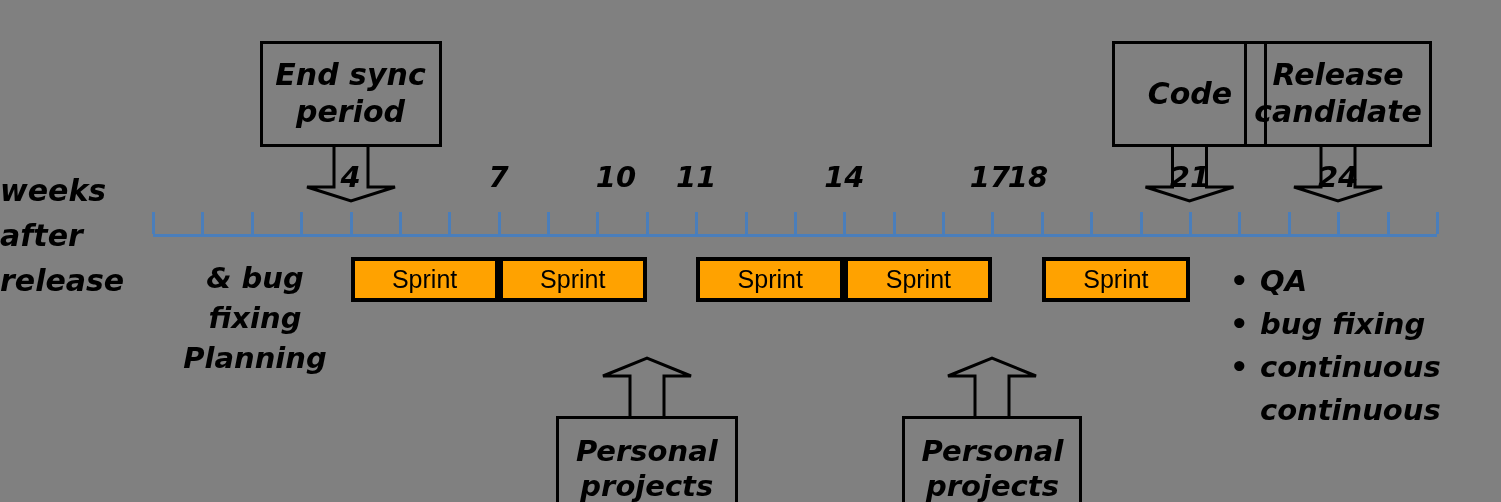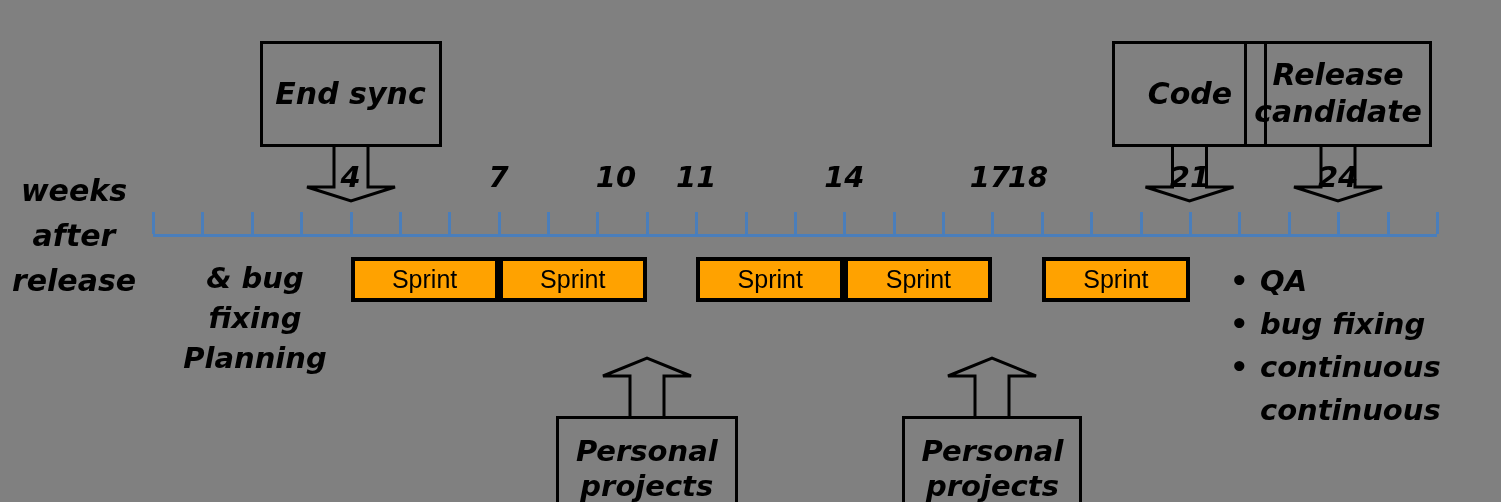--- a/index.html
+++ b/index.html
@@ -24,21 +24,21 @@
   .week-label{
     position:absolute;top:163px;
     font-style:italic;font-weight:bold;font-size:29px;color:#000;
     transform:translateX(-50%);
     white-space:nowrap;line-height:1;
   }
 
   
   #side-label{
     position:absolute;left:0px;top:168px;width:148px;
-    text-align:center;
+    text-align:left;
     font-style:italic;font-weight:bold;font-size:30px;line-height:1.5;
     color:#000;
   }
 
   
   #planning-label{
     position:absolute;left:160px;top:258px;width:190px;
     text-align:center;
     font-style:italic;font-weight:bold;font-size:29px;line-height:1.38;
     color:#000;
@@ -146,20 +146,21 @@
       <div class="sprint-box" style="left: 696.18px; width: 148.14px;">Sprint</div>
       <div class="sprint-box" style="left: 844.32px; width: 148.14px;">Sprint</div>
       <div class="sprint-box" style="left: 1041.84px; width: 148.14px;">Sprint</div>
     </div>
 
   <div id="callouts">
       <div class="callout" style="left: 259.52px; top: 5px; width: 182px; height: 106px;">
         <div class="cbox" style="width: 182px; height: 106px; font-size: 30px;">
           <div>
             <div>End sync</div>
+            <div>period</div>
           </div>
         </div>
         <svg width="182" height="260">
           <polyline points="74,106 74,146 47,146 91,160 135,146 108,146 108,106" fill="none" stroke="#000" stroke-width="3" stroke-linejoin="miter"></polyline>
         </svg>
       </div>
       <div class="callout" style="left: 1112.48px; top: 5px; width: 155px; height: 106px;">
         <div class="cbox" style="width: 155px; height: 106px; font-size: 30px;">
           <div>
             <div>Code</div>

